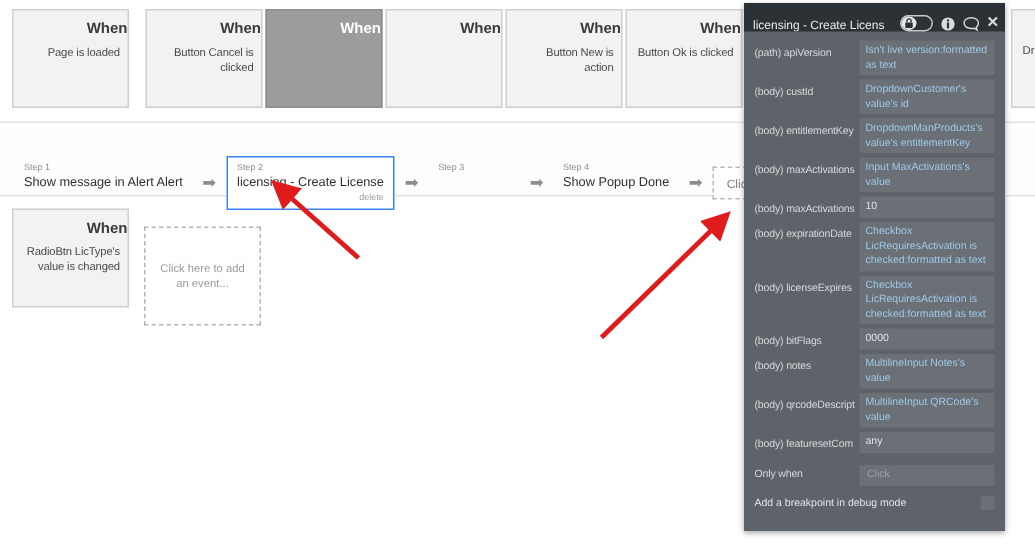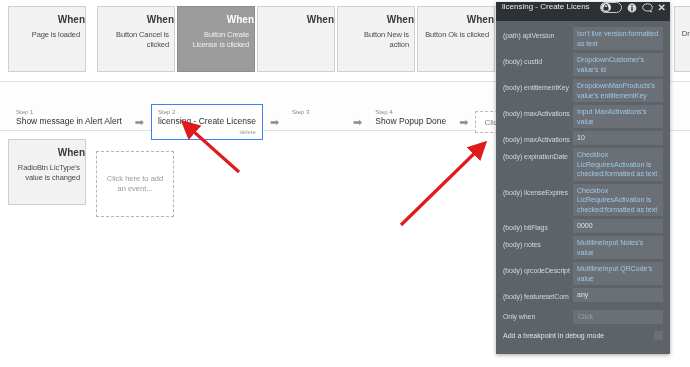--- a/index.html
+++ b/index.html
@@ -81,21 +81,21 @@
 
   
   #panel {
     position:absolute; left:496px; top:2px;
     width:174px; height:352px;
     background:#5d6369;
     box-shadow:0 1px 4px rgba(0,0,0,0.35);
   }
   #panel-header {
     height:19px; background:#2c3136;
-    display:flex; align-items:flex-start; padding:0 4px 0 6px;
+    display:flex; align-items:flex-end; padding:0 4px 0 6px;
   }
   #panel-title {
     flex:1; color:#e9eaec; font-size:8px; white-space:nowrap; overflow:hidden;
   }
   .hdr-icons { display:flex; align-items:center; gap:5px; }
   .toggle {
     width:22px; height:11px; border-radius:6px;
     border:1px solid #c7cace; background:#2c3136;
     position:relative;
   }
@@ -164,21 +164,20 @@
       <div class="event-card" style="left:0px">
         <div class="when">When</div>
         <div class="desc">Page is loaded</div>
       </div>
       <div class="event-card" style="left:89px">
         <div class="when">When</div>
         <div class="desc">Button Cancel is clicked</div>
       </div>
       <div class="event-card selected" style="left:169px">
         <div class="when">When</div>
-        <div class="desc">Button Create License is clicked</div>
       </div>
       <div class="event-card" style="left:249px">
         <div class="when">When</div>
       </div>
       <div class="event-card" style="left:329px">
         <div class="when">When</div>
         <div class="desc">Button New is action</div>
       </div>
       <div class="event-card" style="left:409px">
         <div class="when">When</div>

